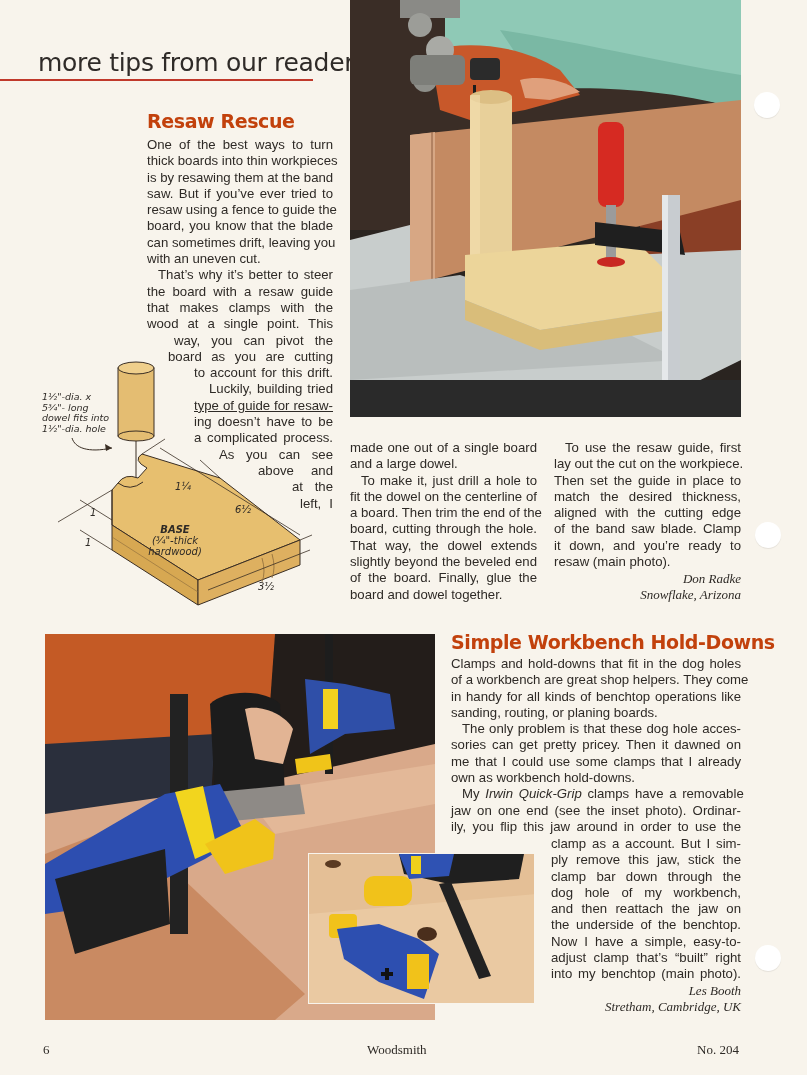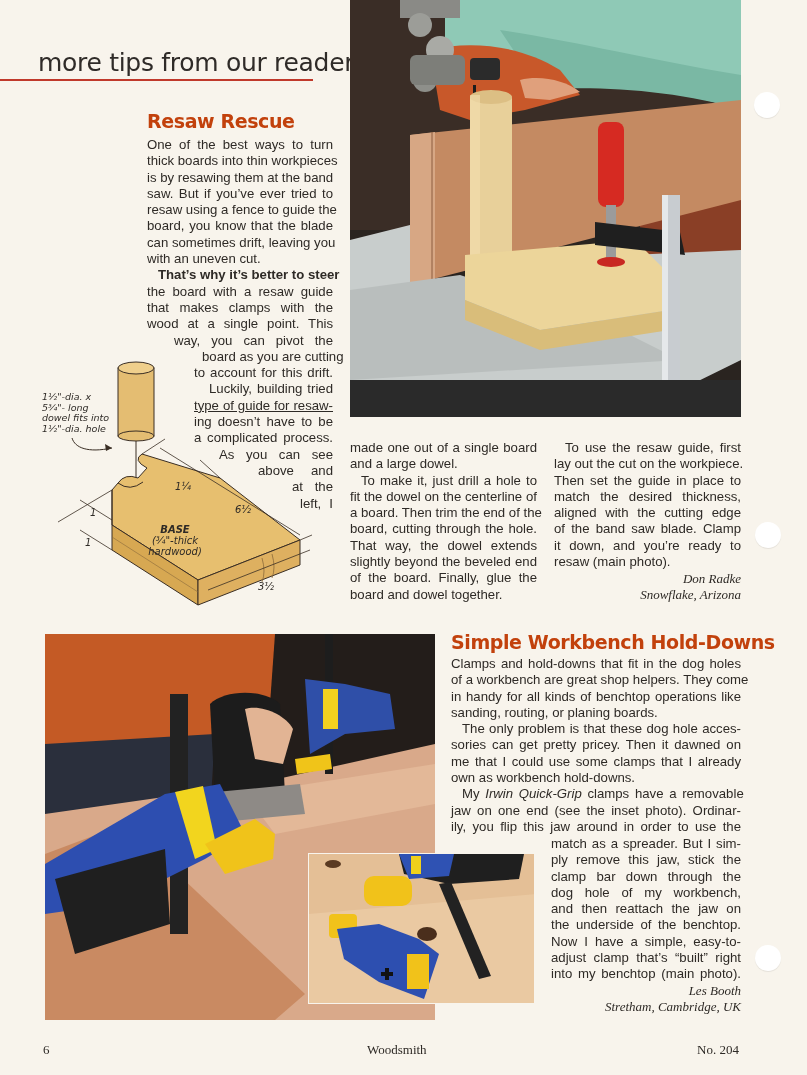--- a/index.html
+++ b/index.html
@@ -122,26 +122,26 @@
 
 <div class="abs body-text" style="left:147px; top:137px; width:186px;">
   <span class="line">One of the best ways to turn</span>
   <span class="line">thick boards into thin workpieces</span>
   <span class="line">is by resawing them at the band</span>
   <span class="line">saw. But if you’ve ever tried to</span>
   <span class="line">resaw using a fence to guide the</span>
   <span class="line">board, you know that the blade</span>
   <span class="line">can sometimes drift, leaving you</span>
   <span class="line last">with an uneven cut.</span>
-  <span class="line" style="padding-left:11px;font-weight:bold;">That’s why it’s better to steer</span>
+  <span class="line" style="padding-left:11px;">That’s why it’s better to steer</span>
   <span class="line">the board with a resaw guide</span>
   <span class="line">that makes clamps with the</span>
   <span class="line">wood at a single point. This</span>
   <span class="line" style="margin-left:27px;">way, you can pivot the</span>
-  <span class="line" style="margin-left:55px;">board as you are cutting</span>
+  <span class="line" style="margin-left:21px;">board as you are cutting</span>
   <span class="line" style="margin-left:47px;">to account for this drift.</span>
   <span class="line" style="margin-left:62px;">Luckily, building tried</span>
   <span class="line" style="margin-left:47px;text-decoration:underline;">type of guide for resaw-</span>
   <span class="line" style="margin-left:47px;">ing doesn’t have to be</span>
   <span class="line" style="margin-left:47px;">a complicated process.</span>
   <span class="line" style="margin-left:72px;">As you can see</span>
   <span class="line" style="margin-left:111px;">above and</span>
   <span class="line" style="margin-left:145px;">at the</span>
   <span class="line" style="margin-left:153px;">left, I</span>
 </div>
@@ -282,21 +282,21 @@
   <span class="line" style="padding-left:11px;">The only problem is that these dog hole acces-</span>
   <span class="line">sories can get pretty pricey. Then it dawned on</span>
   <span class="line">me that I could use some clamps that I already</span>
   <span class="line last">own as workbench hold-downs.</span>
   <span class="line" style="padding-left:11px; word-spacing:2px;"><span>My </span><i>Irwin Quick-Grip</i><span> clamps have a removable</span></span>
   <span class="line">jaw on one end (see the inset photo). Ordinar-</span>
   <span class="line">ily, you flip this jaw around in order to use the</span>
 </div>
 
 <div class="abs body-text" style="left:551px; top:836px; width:190px;">
-  <span class="line">match as a spreader. But I sim-</span>
+  <span class="line">clamp as a account. But I sim-</span>
   <span class="line">ply remove this jaw, stick the</span>
   <span class="line">clamp bar down through the</span>
   <span class="line">dog hole of my workbench,</span>
   <span class="line">and then reattach the jaw on</span>
   <span class="line">the underside of the benchtop.</span>
   <span class="line">Now I have a simple, easy-to-</span>
   <span class="line">adjust clamp that’s “built” right</span>
   <span class="line">into my benchtop (main photo).</span>
   <div class="signature">Les Booth</div>
   <div class="signature">Stretham, Cambridge, UK</div>

